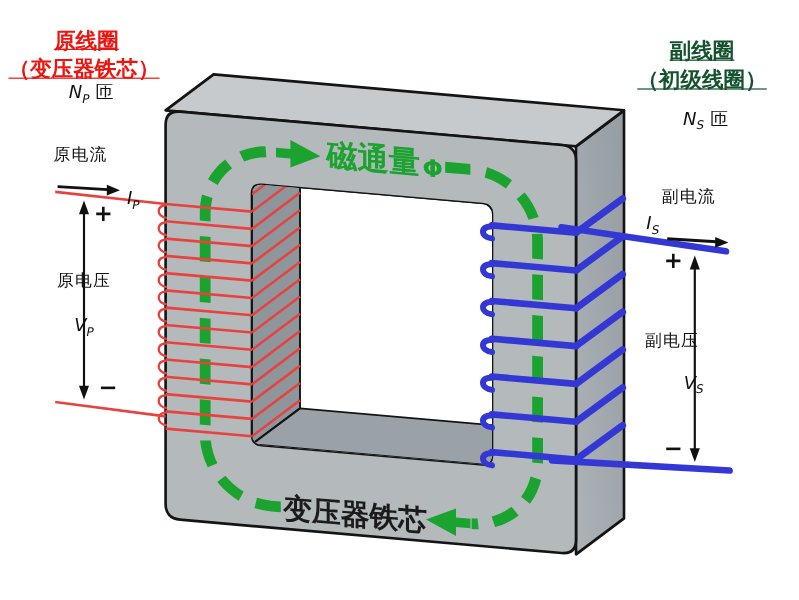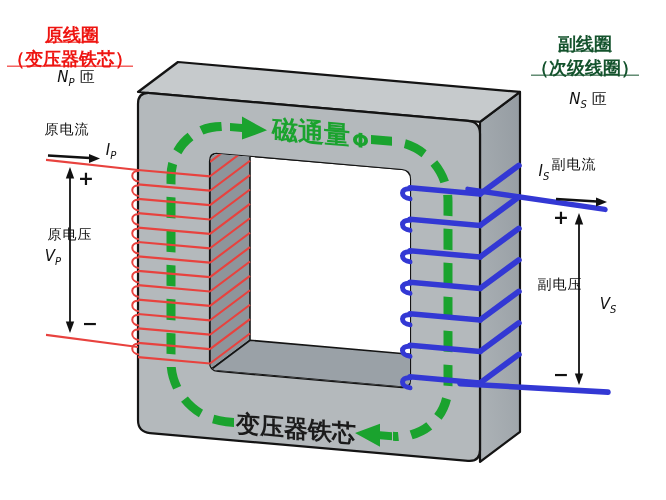--- a/index.html
+++ b/index.html
@@ -6,21 +6,21 @@
   .stage{
     position:relative;width:666px;height:500px;background:#ffffff;overflow:hidden;
     font-family:"DejaVu Sans","Liberation Sans",sans-serif;color:#111;
   }
   .stage svg{position:absolute;left:0;top:0;}
   .lbl{position:absolute;transform:translate(-50%,-50%);white-space:nowrap;line-height:1.15;
        font-size:14px;letter-spacing:1px;color:#111;text-align:center;}
   .title{font-weight:bold;font-size:18px;letter-spacing:0;text-decoration:underline;}
   .red{color:#ee1511;}
   .blue{color:#14532d;}
-  .math{font-style:italic;font-size:15px;letter-spacing:0;}
+  .math{font-style:italic;font-size:15px;letter-spacing:0;margin-top:15px;}
   .math sub{font-size:10px;font-style:italic;}
   .sign{font-size:19px;font-weight:bold;letter-spacing:0;}
   .unit{margin-left:5px;font-style:normal;}
   .turns{font-size:15px;letter-spacing:0;}
   .turns i{font-style:italic;}
   .turns sub{font-size:10px;font-style:italic;}
 </style>
 </head>
 <body>
 
@@ -137,26 +137,26 @@
     </g>
   </svg>
 
   <div class="lbl title red" style="left:72px;top:35px">原线圈</div>
   <div class="lbl title red" style="left:70px;top:59px">（变压器铁芯）</div>
   <div class="lbl turns" style="left:76px;top:79px"><i>N</i><sub>P</sub><span class="unit">匝</span></div>
   <div class="lbl" style="left:67px;top:129px">原电流</div>
   <div class="lbl math" style="left:111px;top:152px"><i>I</i><sub>P</sub></div>
   <div class="lbl sign" style="left:86px;top:179px">+</div>
   <div class="lbl" style="left:70px;top:234px">原电压</div>
-  <div class="lbl math" style="left:53px;top:258px"><i>V</i><sub>P</sub></div>
+  <div class="lbl math" style="left:70px;top:258px"><i>V</i><sub>P</sub></div>
   <div class="lbl sign" style="left:90px;top:324px">−</div>
 
   <div class="lbl title blue" style="left:585px;top:44px">副线圈</div>
-  <div class="lbl title blue" style="left:585px;top:68px">（次级线圈）</div>
+  <div class="lbl title blue" style="left:585px;top:68px">（初级线圈）</div>
   <div class="lbl turns" style="left:588px;top:101px"><i>N</i><sub>S</sub><span class="unit">匝</span></div>
   <div class="lbl" style="left:574px;top:164px">副电流</div>
   <div class="lbl math" style="left:544px;top:173px"><i>I</i><sub>S</sub></div>
   <div class="lbl sign" style="left:561px;top:218px">+</div>
   <div class="lbl" style="left:560px;top:284px">副电压</div>
-  <div class="lbl math" style="left:608px;top:306px"><i>V</i><sub>S</sub></div>
+  <div class="lbl math" style="left:578px;top:306px"><i>V</i><sub>S</sub></div>
   <div class="lbl sign" style="left:561px;top:375px">−</div>
 
 </div>
 
 </body></html>

